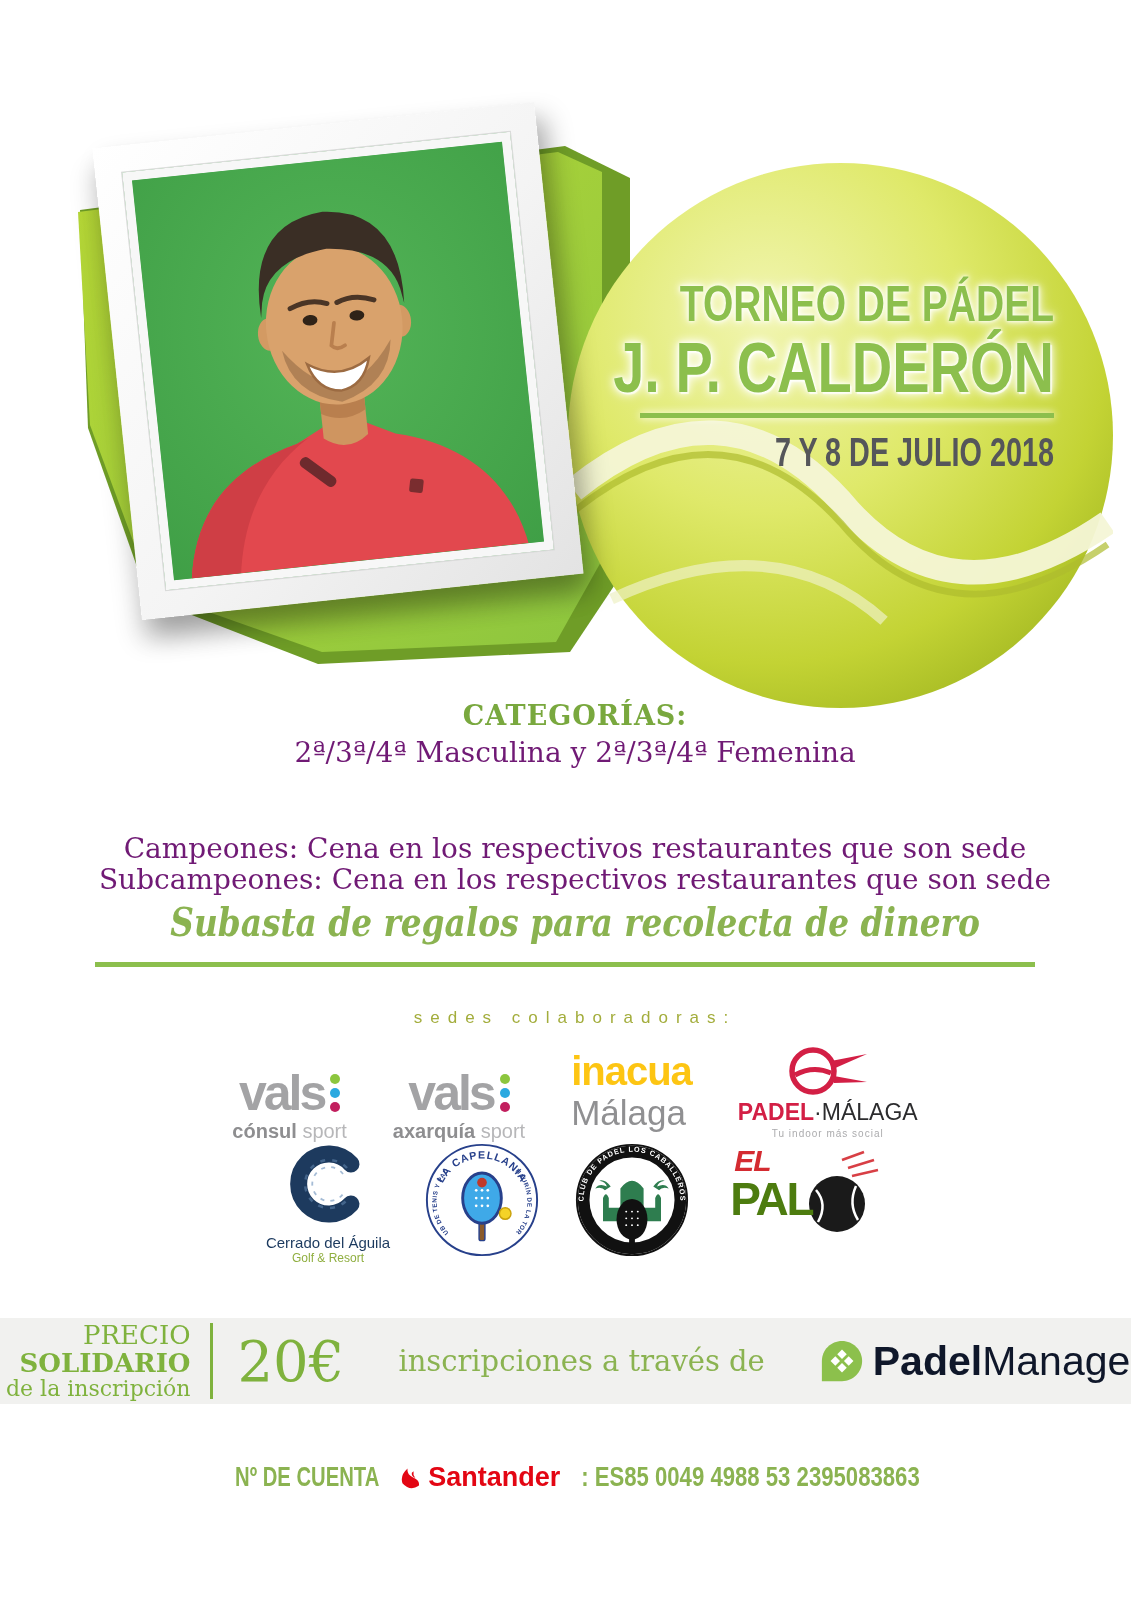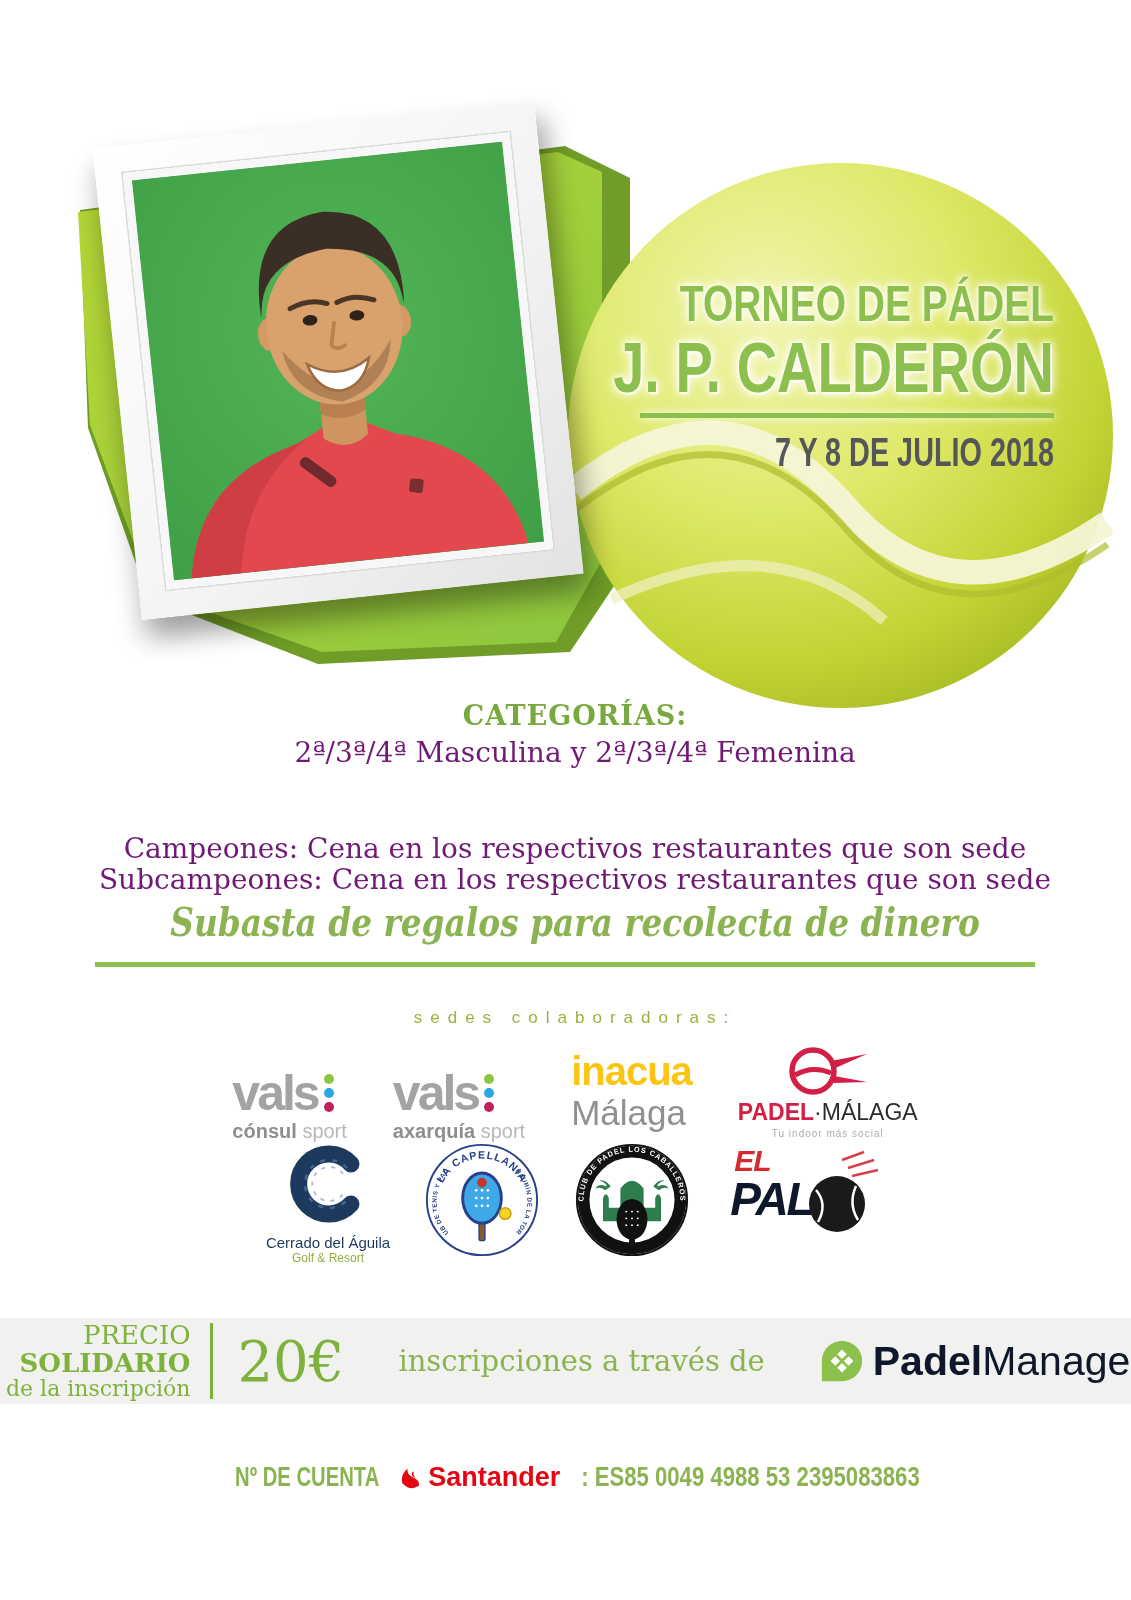--- a/index.html
+++ b/index.html
@@ -35,42 +35,42 @@
            transform:scaleX(.82);transform-origin:50% 50%;white-space:nowrap;}
   .divider{position:absolute;left:95px;top:962px;width:940px;height:5px;background:#8cbf4d;}
   .sedes-heading{font-family:"Liberation Sans",sans-serif;font-size:17px;color:#a3ad3c;
                  letter-spacing:8px;font-weight:normal;}
   
   .logo-row{position:absolute;left:0;width:100%;display:flex;justify-content:center;
             align-items:center;}
   .row1{top:1040px;gap:46px;}
   .row2{top:1142px;gap:34px;align-items:flex-start;}
   .logo-item{text-align:center;font-family:"Liberation Sans",sans-serif;}
-  .vals-mark{display:flex;align-items:center;justify-content:flex-start;gap:6px;margin-top:28px;}
+  .vals-mark{display:flex;align-items:center;justify-content:center;gap:6px;margin-top:28px;}
   .vals-word{font-size:50px;font-weight:bold;color:#a3a3a5;letter-spacing:-3px;line-height:1;}
   .vals-dots{display:flex;flex-direction:column;gap:4px;}
   .vals-dots i{width:10px;height:10px;border-radius:50%;display:block;}
   .vals-caption{font-size:20px;margin-top:2px;}
   .vals-caption .strong{color:#8e8e90;font-weight:bold;}
   .vals-caption .light{color:#b7b7b9;}
   .inacua-word{font-size:40px;font-weight:bold;color:#fdc513;letter-spacing:-1px;line-height:1;
                text-align:left;}
   .inacua-city{font-size:35px;color:#909092;text-align:left;margin-top:2px;}
   .pm-logo{display:flex;flex-direction:column;align-items:center;}
   .pm-name{font-size:23px;margin-top:2px;white-space:nowrap;}
   .pm-name .red{color:#d31f45;font-weight:bold;}
   .pm-name .dark{color:#2c2c2e;}
   .pm-tagline{font-size:10px;color:#ababad;letter-spacing:1px;margin-top:2px;}
   .cerrado-name{font-size:15px;color:#1c3a5f;margin-top:4px;}
   .cerrado-sub{font-size:12px;color:#8fae3f;}
   .elpalo{position:relative;width:160px;height:100px;text-align:left;}
   .elpalo .el{position:absolute;left:10px;top:2px;font-size:30px;font-weight:bold;
               font-style:italic;color:#d42b31;letter-spacing:-1px;}
   .elpalo .pal{position:absolute;left:6px;top:30px;font-size:46px;font-weight:bold;
-               font-style:italic;color:#0f172a;letter-spacing:-2px;}
+               color:#4d7c0f;letter-spacing:-2px;}
   .elpalo svg{position:absolute;left:0;top:0;}
   
   .band{position:absolute;left:0;top:1318px;width:100%;height:86px;background:#f1f1ef;
         display:flex;align-items:center;justify-content:center;gap:54px;}
   .price-label{text-align:right;color:#7fb23d;line-height:1.08;}
   .price-label .l1{font-size:26px;}
   .price-label .l2{font-size:26px;font-weight:bold;}
   .price-label .l3{font-size:22px;}
   .price-divider{width:3px;height:76px;background:#7fb23d;margin:0 -30px 0 -34px;}
   .price-amount{font-size:56px;color:#7fb23d;}

